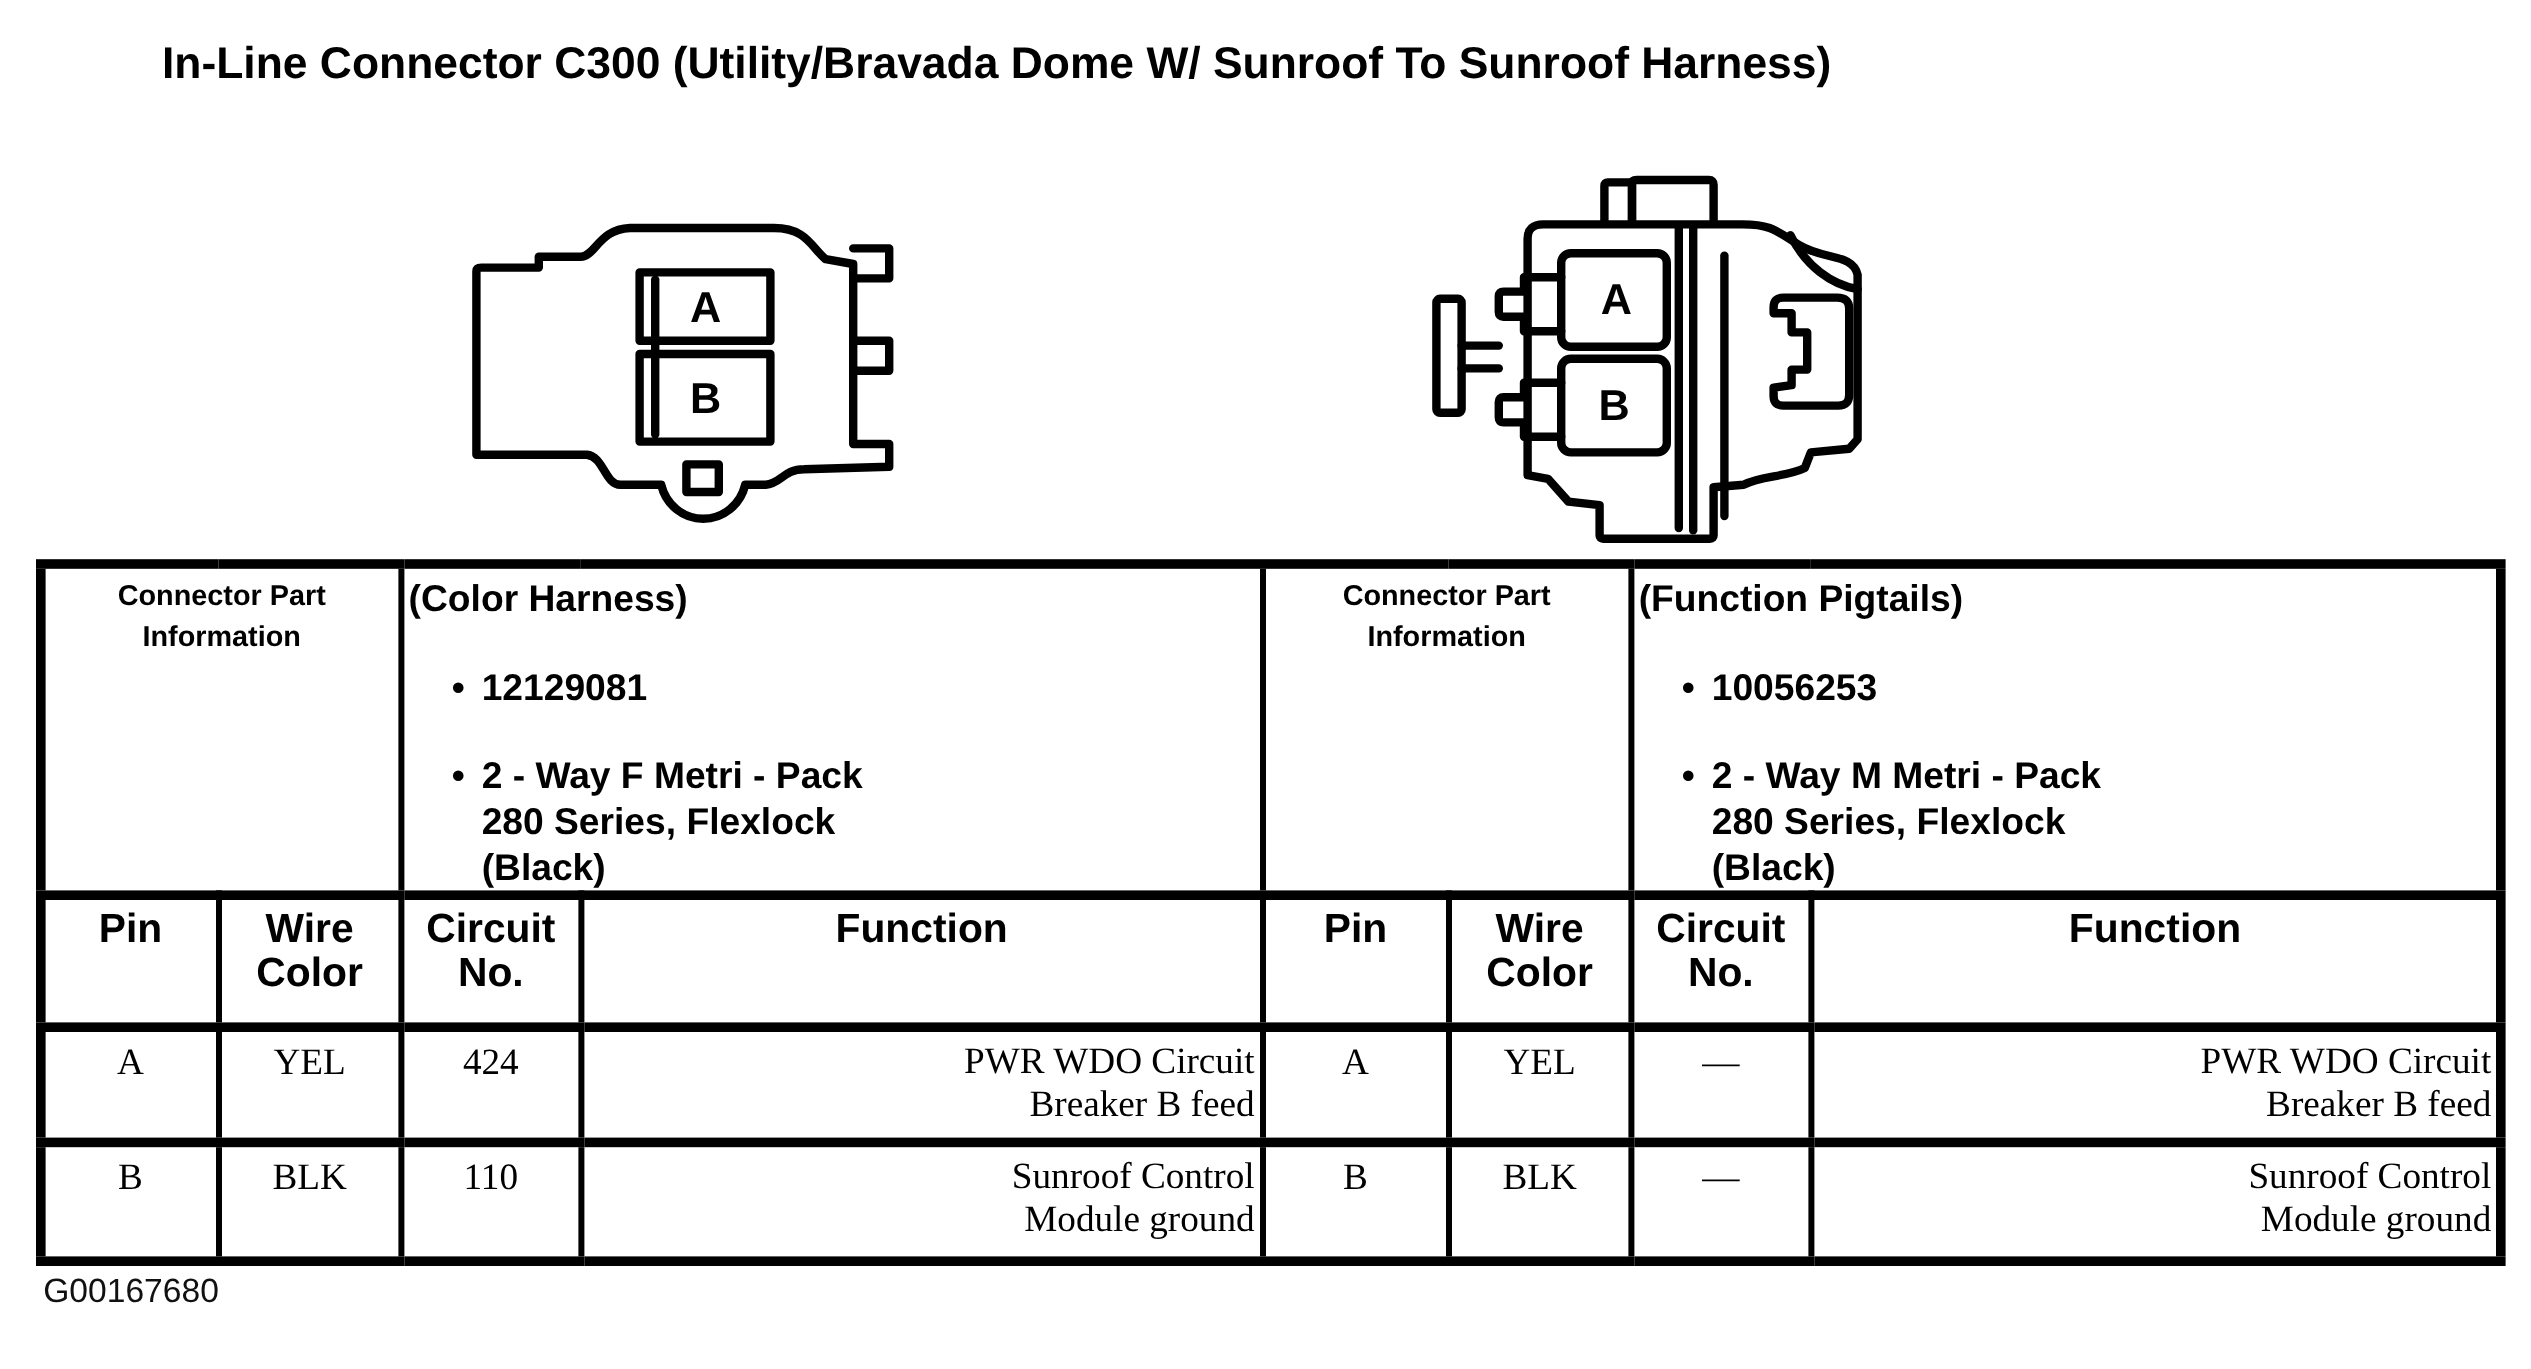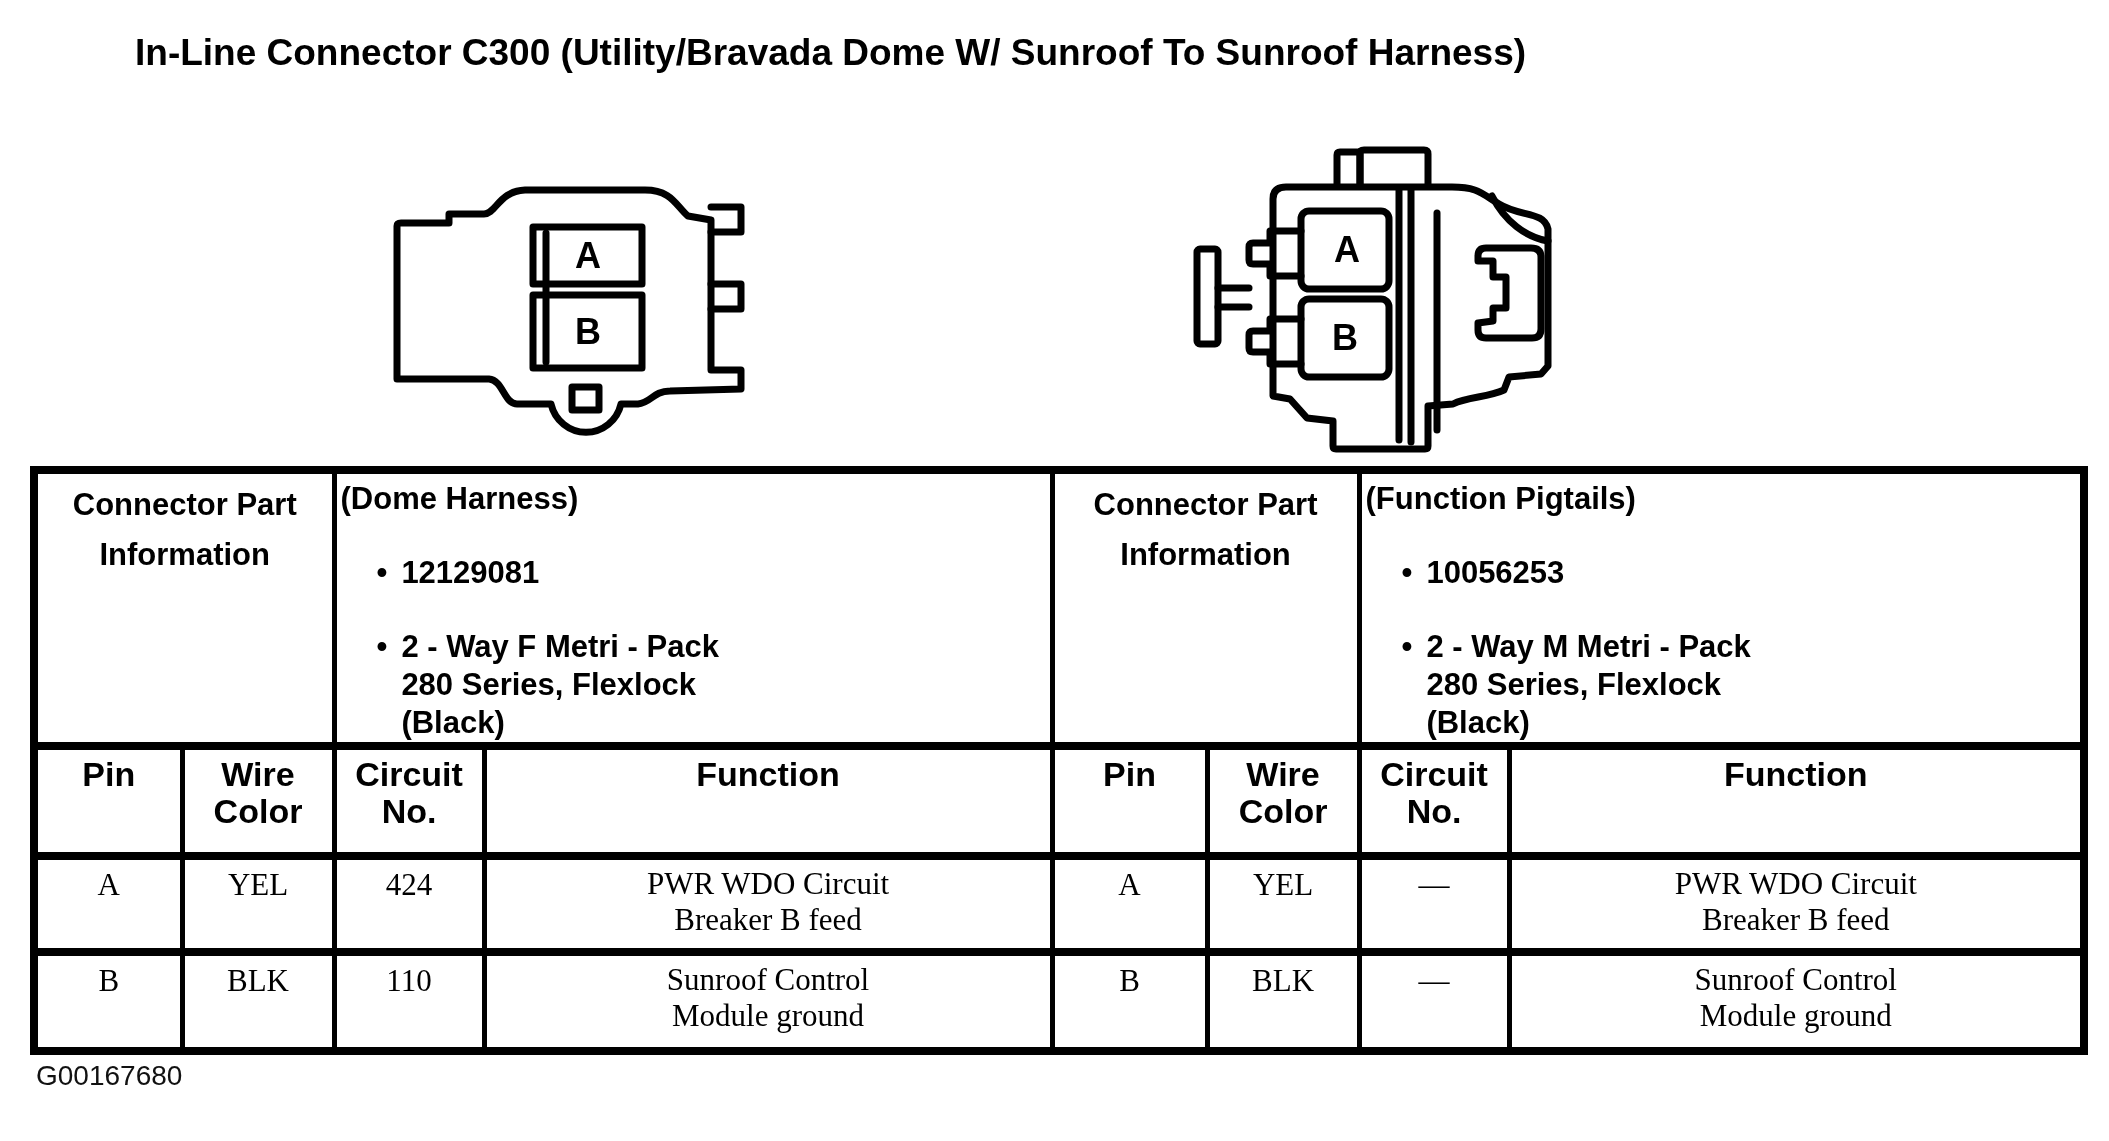--- a/index.html
+++ b/index.html
@@ -10,33 +10,33 @@
               letter-spacing:0px;white-space:nowrap;}
 
   .diagrams{position:absolute;left:0;top:0;}
 
   .pinout-table{position:absolute;left:30px;top:466px;width:2050px;
                 border-collapse:collapse;table-layout:fixed;
                 border:8px solid #000;}
   .pinout-table td,.pinout-table th{border:5px solid #000;border-top-width:8px;border-bottom-width:8px;
                 vertical-align:top;padding:6px 4px 0 4px;overflow:hidden;}
 
-  .info-cell{font-weight:bold;font-size:31px;line-height:50px;text-align:center;padding-top:12px;}
+  .info-cell{font-weight:bold;font-size:24px;line-height:34px;text-align:center;padding-top:12px;}
   .harness-cell{font-weight:bold;font-size:31px;line-height:38px;text-align:left;
                 padding-left:6px;padding-top:10px;}
   .bullet{display:flex;padding-left:36px;margin-top:36px;}
   .bullet::before{content:"\2022";margin-right:14px;}
 
   .col-head{font-weight:bold;font-size:34px;line-height:37px;text-align:center;
             font-family:"Liberation Sans",sans-serif;padding-top:8px;}
 
   .data-cell{font-family:"Liberation Serif",serif;font-size:31px;line-height:37px;
              text-align:center;padding-top:8px;}
   .fn-cell{font-family:"Liberation Serif",serif;font-size:31px;line-height:36px;
-           text-align:center;padding-left:8px;padding-top:8px;}
+           text-align:right;padding-left:8px;padding-top:8px;}
 
   .figure-code{position:absolute;left:36px;top:1060px;font-size:28px;color:#111;}
 </style>
 </head>
 <body>
 
 <div class="page-title">In-Line Connector C300 (Utility/Bravada Dome W/ Sunroof To Sunroof Harness)</div>
 
 <svg class="diagrams" width="2109" height="470" viewBox="0 0 2109 470" fill="none" stroke="#000" stroke-width="7" stroke-linejoin="round" stroke-linecap="round">
 
@@ -94,21 +94,21 @@
       <col style="width:150px">
       <col style="width:575px">
   </colgroup>
 
   <tbody>
       <tr style="height:255px">
     <td colspan="2" class="info-cell">
       <span>Connector Part<br>Information</span>
     </td>
     <td colspan="2" class="harness-cell">
-      <div>(Dome Harness)</div>
+      <div>(Color Harness)</div>
       <div class="bullet">
         <span>12129081</span>
       </div>
       <div class="bullet">
         <span>2 - Way F Metri - Pack<br>280 Series, Flexlock<br>(Black)</span>
       </div>
     </td>
     <td colspan="2" class="info-cell">
       <span>Connector Part<br>Information</span>
     </td>

